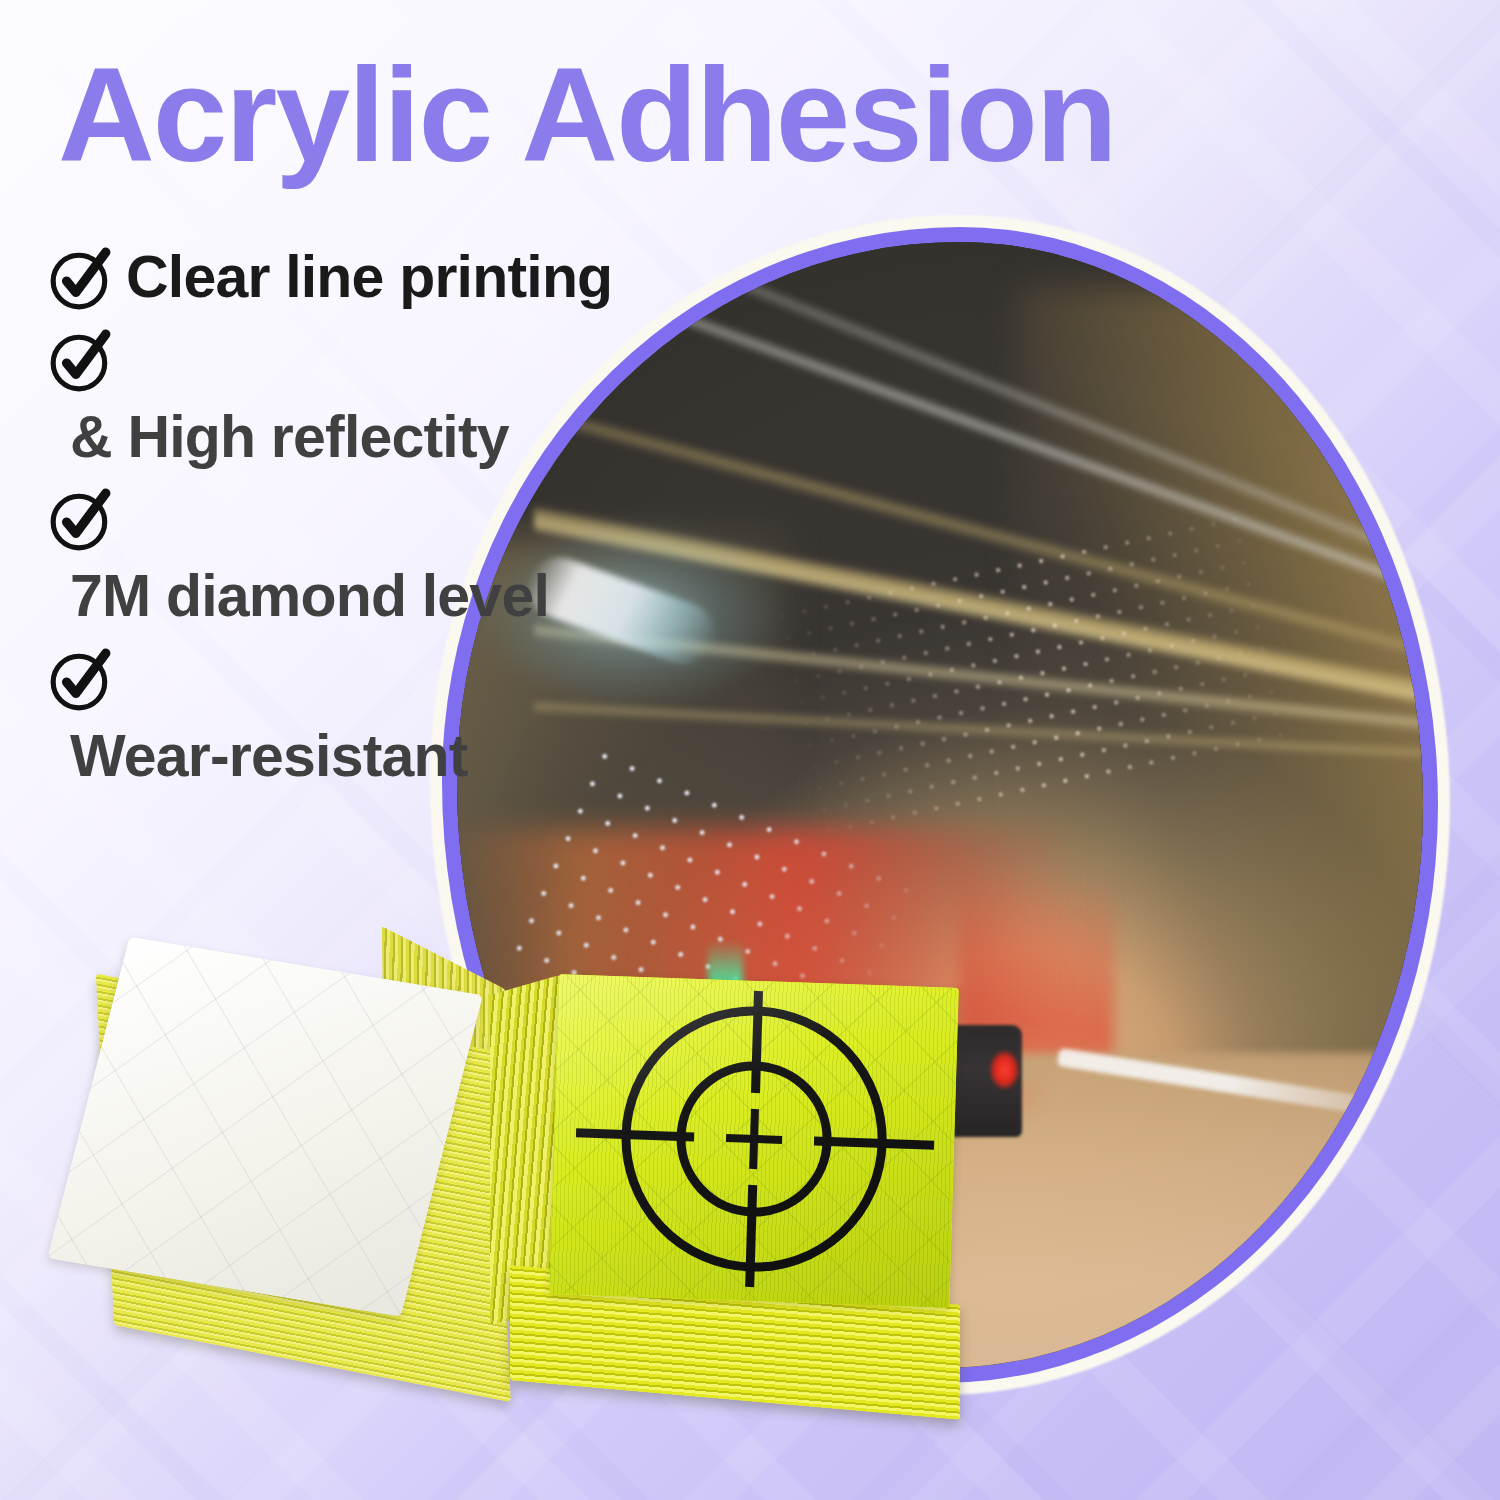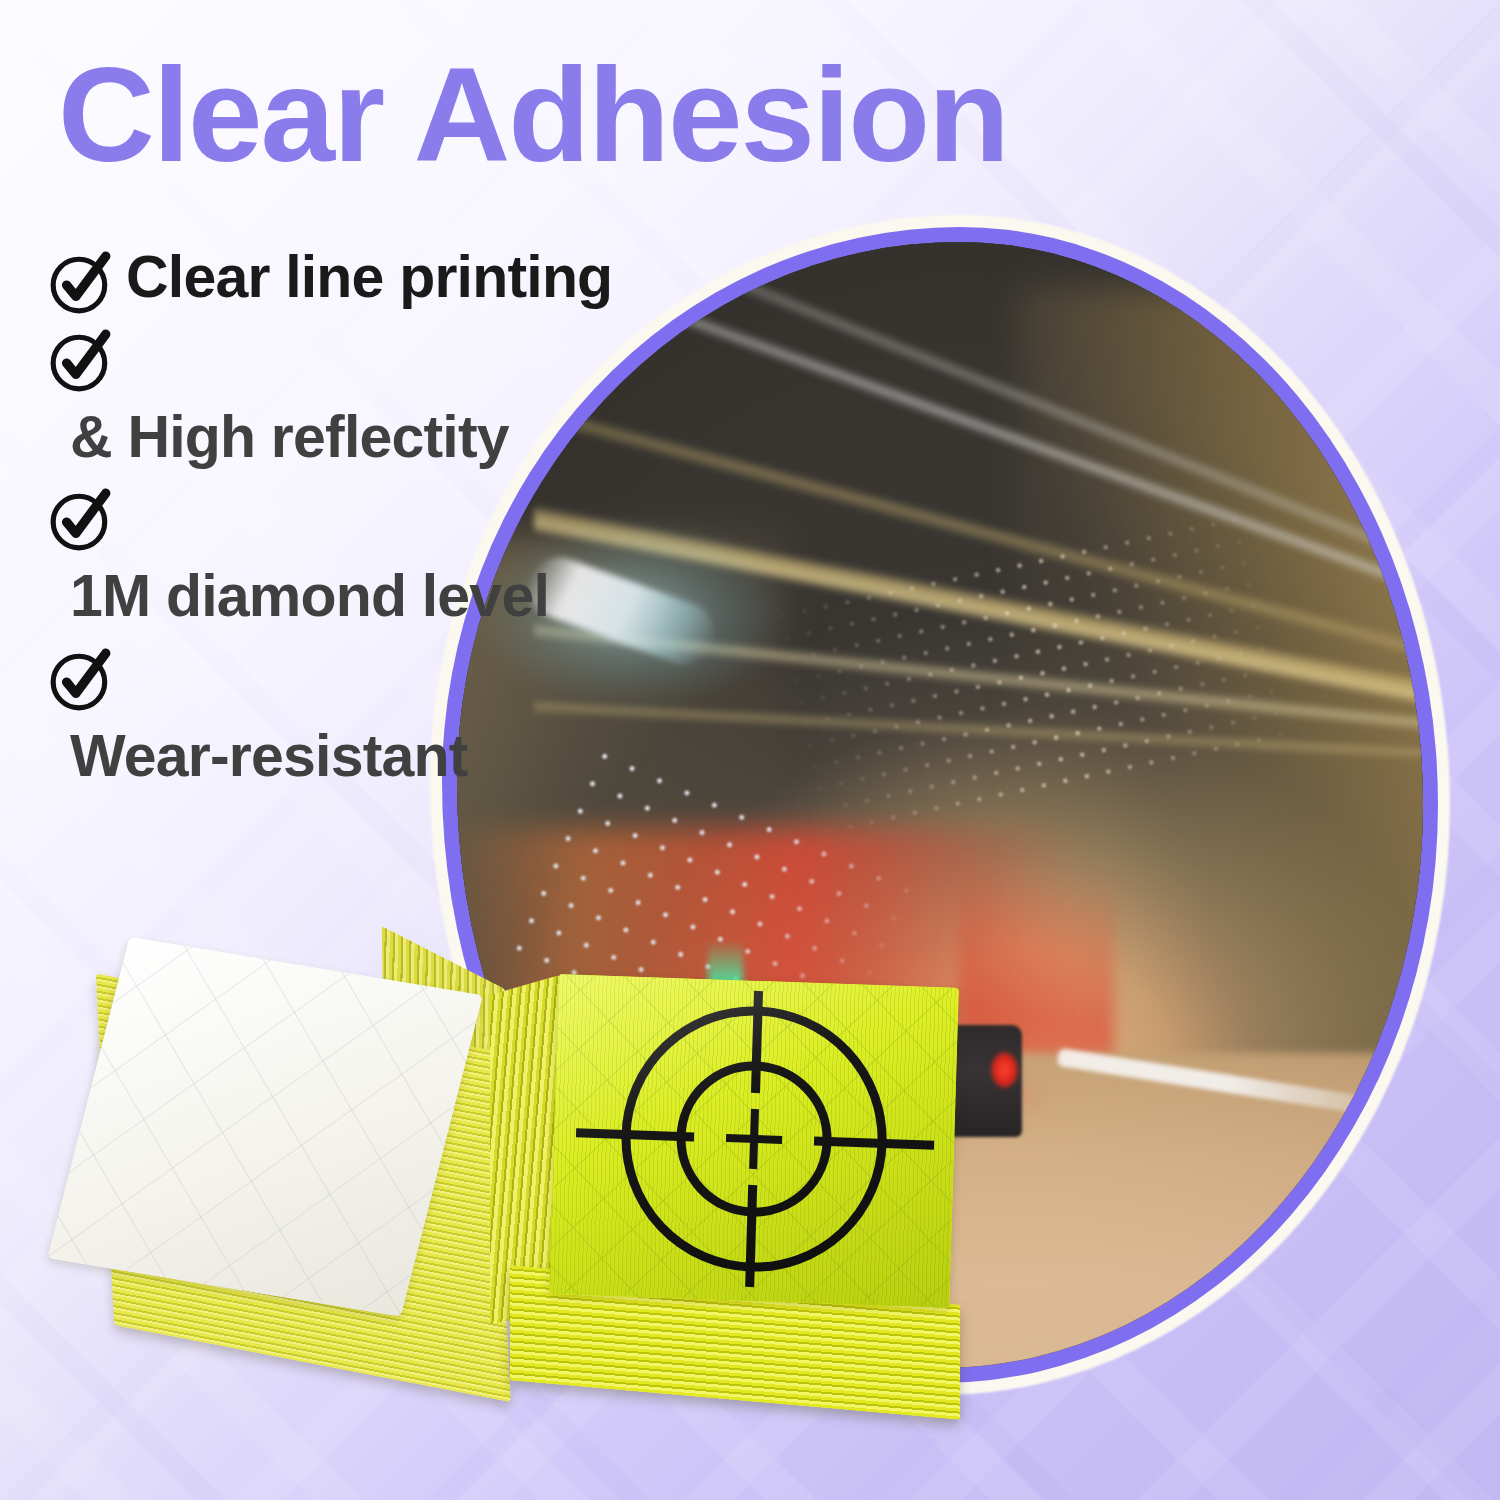--- a/index.html
+++ b/index.html
@@ -235,21 +235,21 @@
     background:radial-gradient(ellipse 80% 70% at 58% 62%, rgba(255,255,255,0.0) 0%, rgba(40,36,32,0.10) 70%, rgba(30,28,24,0.28) 100%);
   }
 
   
   #list {
     position:absolute;
     left:48px; top:240px;
     z-index:25;
     width:760px;
   }
-  .row { display:flex; align-items:flex-end; margin-bottom:6px; }
+  .row { display:flex; align-items:flex-start; margin-bottom:6px; }
   .check {
     flex:0 0 auto;
     width:66px; height:66px;
     margin-right:12px;
     margin-top:6px;
   }
   .check svg { width:100%; height:100%; display:block; }
   .btext {
     font-size:59px;
     font-weight:bold;
@@ -376,21 +376,21 @@
     <div class="tn" id="car">
       <div id="car-glow"></div>
       <div id="car-body"></div>
       <div class="tail" id="tail-l"></div>
       <div class="tail" id="tail-r"></div>
     </div>
     <div class="tn" id="tn-soft"></div>
   </div>
 </div>
 
-<h1 id="title">Clear Adhesion</h1>
+<h1 id="title">Acrylic Adhesion</h1>
 
 <div id="list">
 
   <div class="row">
     <span class="check">
       <svg viewBox="0 0 64 64">
         <circle cx="30" cy="34" r="25" fill="none" stroke="#111" stroke-width="5"></circle>
         <path d="M18 34 L27 45 L56 6" fill="none" stroke="#111" stroke-width="9" stroke-linecap="round" stroke-linejoin="round"></path>
       </svg>
     </span>
@@ -408,21 +408,21 @@
   <div class="sub">&amp; High reflectity</div>
 
   <div class="row">
     <span class="check">
       <svg viewBox="0 0 64 64">
         <circle cx="30" cy="34" r="25" fill="none" stroke="#111" stroke-width="5"></circle>
         <path d="M18 34 L27 45 L56 6" fill="none" stroke="#111" stroke-width="9" stroke-linecap="round" stroke-linejoin="round"></path>
       </svg>
     </span>
   </div>
-  <div class="sub">1M diamond level</div>
+  <div class="sub">7M diamond level</div>
 
   <div class="row">
     <span class="check">
       <svg viewBox="0 0 64 64">
         <circle cx="30" cy="34" r="25" fill="none" stroke="#111" stroke-width="5"></circle>
         <path d="M18 34 L27 45 L56 6" fill="none" stroke="#111" stroke-width="9" stroke-linecap="round" stroke-linejoin="round"></path>
       </svg>
     </span>
   </div>
   <div class="sub">Wear-resistant</div>

